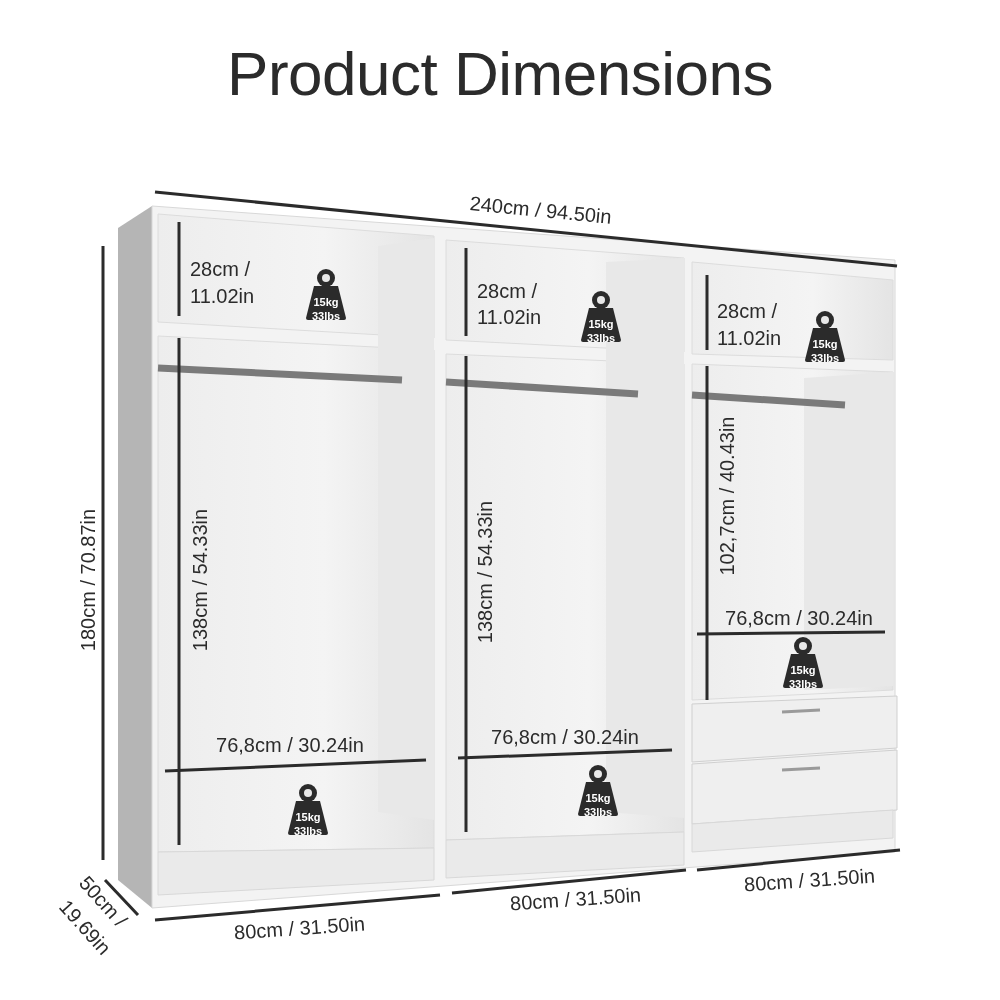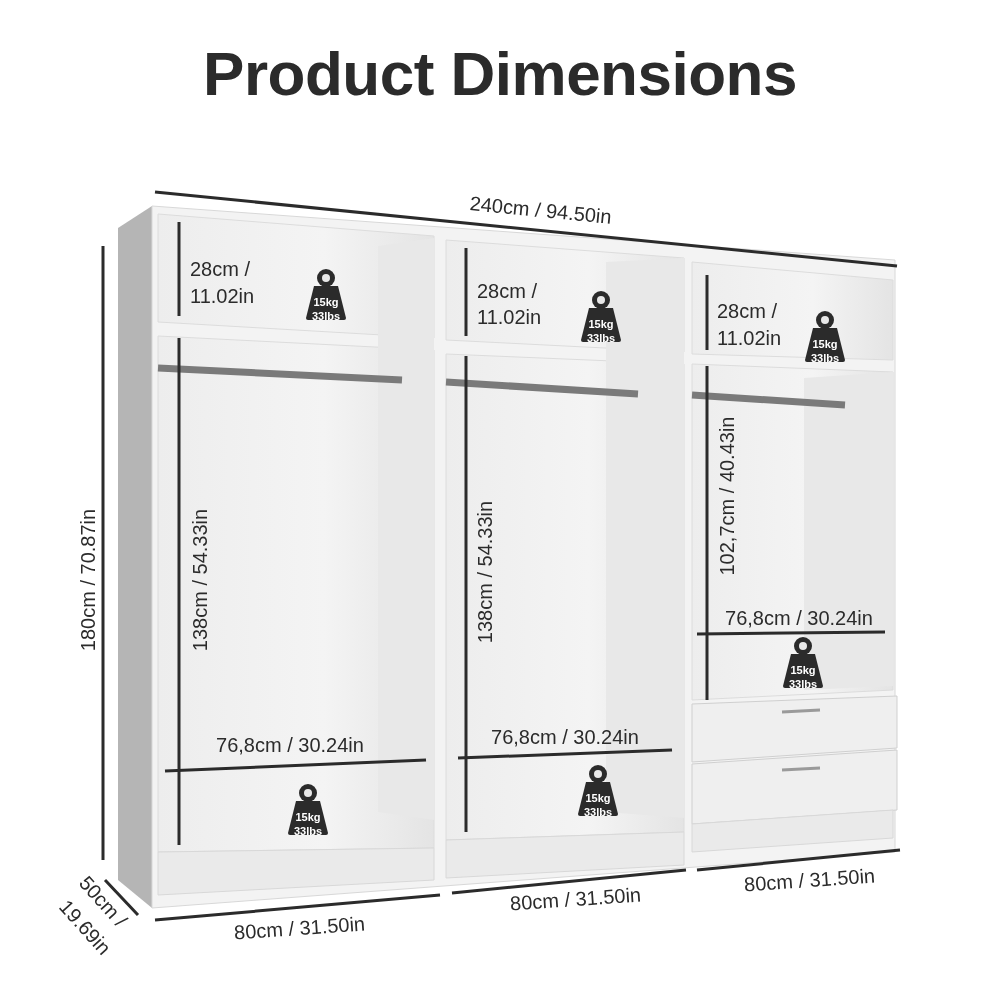--- a/index.html
+++ b/index.html
@@ -1,17 +1,17 @@
 <!DOCTYPE html>
 <html><head>
 <meta charset="utf-8">
 <style>
   html,body{margin:0;padding:0;background:#fff;}
   body{width:1000px;height:1000px;position:relative;overflow:hidden;font-family:"Liberation Sans",sans-serif;color:#2b2b2b;}
-  .title{position:absolute;left:0;top:38px;width:1000px;text-align:center;font-size:62px;font-weight:bold;color:#2b2b2b;letter-spacing:-0.5px;}
+  .title{position:absolute;left:0;top:38px;width:1000px;text-align:center;font-size:62px;font-weight:normal;color:#2b2b2b;letter-spacing:-0.5px;}
   svg{position:absolute;left:0;top:0;}
   .lbl{font-family:"Liberation Sans",sans-serif;fill:#2b2b2b;font-size:20px;}
   .wt{font-family:"Liberation Sans",sans-serif;fill:#fff;font-size:11px;font-weight:bold;text-anchor:middle;}
 </style>
 </head>
 <body>
 
 <div class="title">Product Dimensions</div>
 
 <svg width="1000" height="1000" viewBox="0 0 1000 1000">

